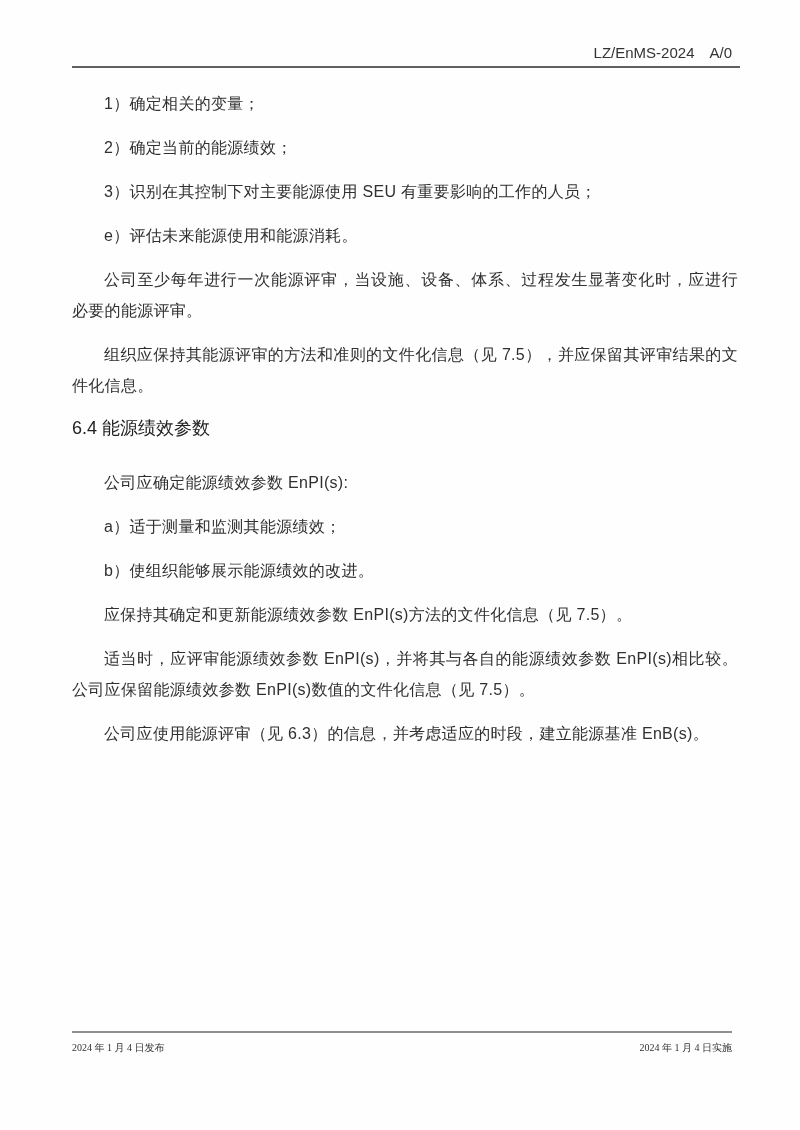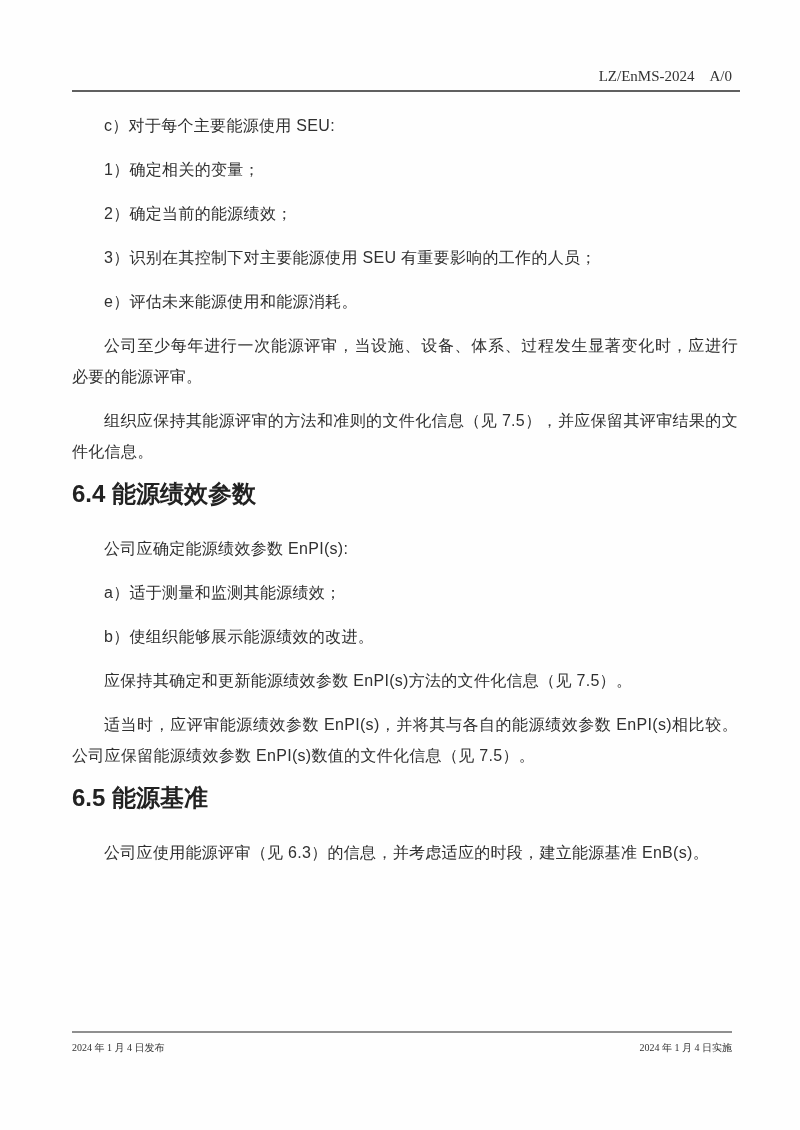--- a/index.html
+++ b/index.html
@@ -11,32 +11,32 @@
     position: relative;
     width: 800px;
     height: 1130px;
     background: #fefefe;
     color: #2e2e2e;
     overflow: hidden;
   }
   
   .page-header {
     position: absolute;
-    top: 68px;
+    top: 44px;
     left: 72px;
     width: 668px;
     display: flex;
     justify-content: flex-end;
     align-items: baseline;
     gap: 15px;
     padding-bottom: 5px;
     padding-right: 8px;
     box-sizing: border-box;
     border-bottom: 2px solid #606060;
-    font-family: Liberation Serif, serif;
+    font-family: Liberation Sans, sans-serif;
     font-size: 15px;
     color: #333333;
   }
   
   .content {
     position: absolute;
     top: 88px;
     left: 72px;
     width: 666px;
     font-family: "Liberation Sans", "DejaVu Sans", sans-serif;
@@ -49,22 +49,22 @@
     text-align: justify;
     text-indent: 2em;
     letter-spacing: 0.3px;
   }
   .content p.first {
     margin-top: 22px;
   }
   .content h2 {
     margin: 5px 0 25px 0;
     font-family: "Liberation Sans", "DejaVu Sans", sans-serif;
-    font-size: 24px;
-    font-weight: bold;
+    font-size: 18px;
+    font-weight: normal;
     line-height: 28px;
     color: #222222;
     text-indent: 0;
   }
   
   .page-footer {
     position: absolute;
     top: 1031px;
     left: 72px;
     width: 660px;
@@ -81,34 +81,32 @@
 <body>
 
 <div class="page">
 
   <div class="page-header">
     <span>LZ/EnMS-2024</span>
     <span>A/0</span>
   </div>
 
   <div class="content">
-    <p class="first">c）对于每个主要能源使用 SEU:</p>
     <p>1）确定相关的变量；</p>
     <p>2）确定当前的能源绩效；</p>
     <p>3）识别在其控制下对主要能源使用 SEU 有重要影响的工作的人员；</p>
     <p>e）评估未来能源使用和能源消耗。</p>
     <p>公司至少每年进行一次能源评审，当设施、设备、体系、过程发生显著变化时，应进行必要的能源评审。</p>
     <p>组织应保持其能源评审的方法和准则的文件化信息（见 7.5），并应保留其评审结果的文件化信息。</p>
     <h2>6.4 能源绩效参数</h2>
     <p>公司应确定能源绩效参数 EnPI(s):</p>
     <p>a）适于测量和监测其能源绩效；</p>
     <p>b）使组织能够展示能源绩效的改进。</p>
     <p>应保持其确定和更新能源绩效参数 EnPI(s)方法的文件化信息（见 7.5）。</p>
     <p>适当时，应评审能源绩效参数 EnPI(s)，并将其与各自的能源绩效参数 EnPI(s)相比较。公司应保留能源绩效参数 EnPI(s)数值的文件化信息（见 7.5）。</p>
-    <h2>6.5 能源基准</h2>
     <p>公司应使用能源评审（见 6.3）的信息，并考虑适应的时段，建立能源基准 EnB(s)。</p>
   </div>
 
   <div class="page-footer">
     <span>2024 年 1 月 4 日发布</span>
     <span>2024 年 1 月 4 日实施</span>
   </div>
 
 </div>
 

